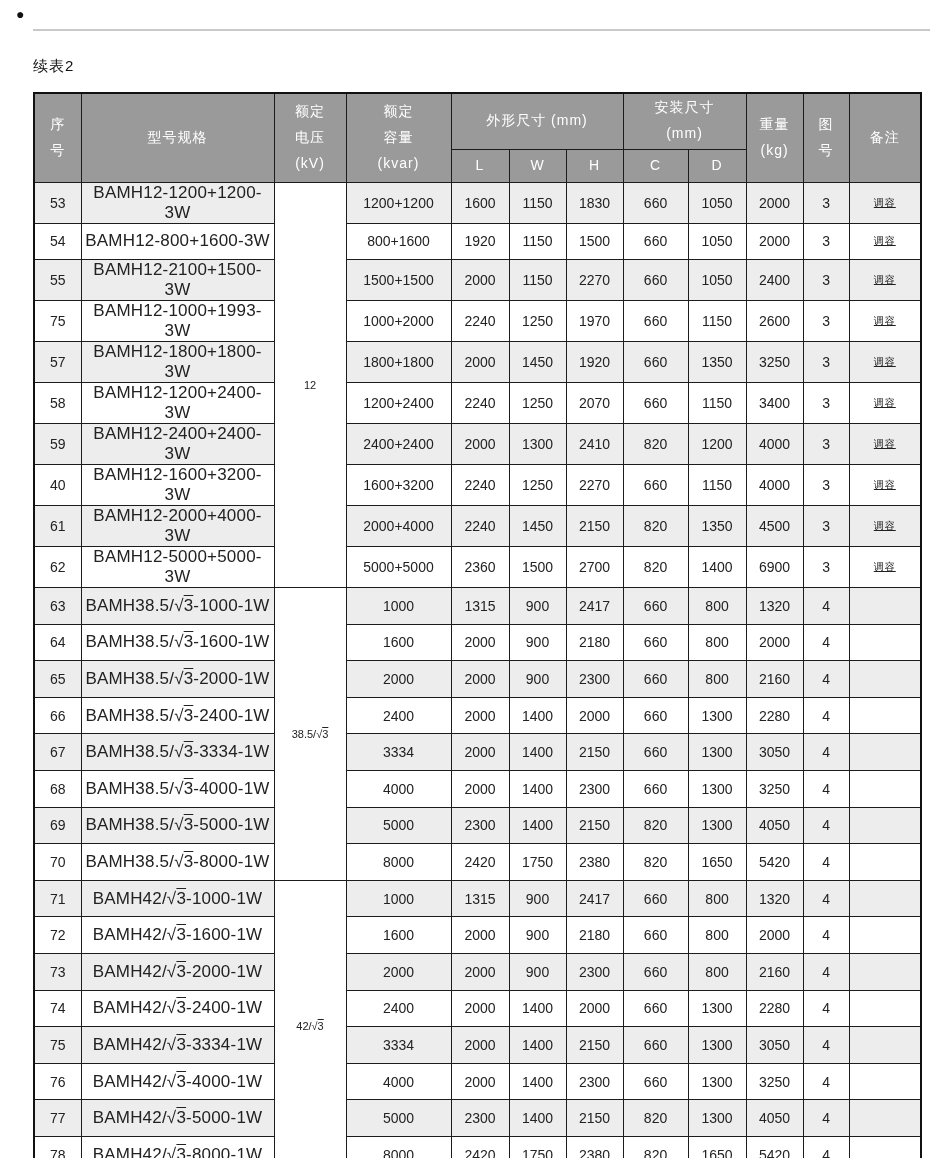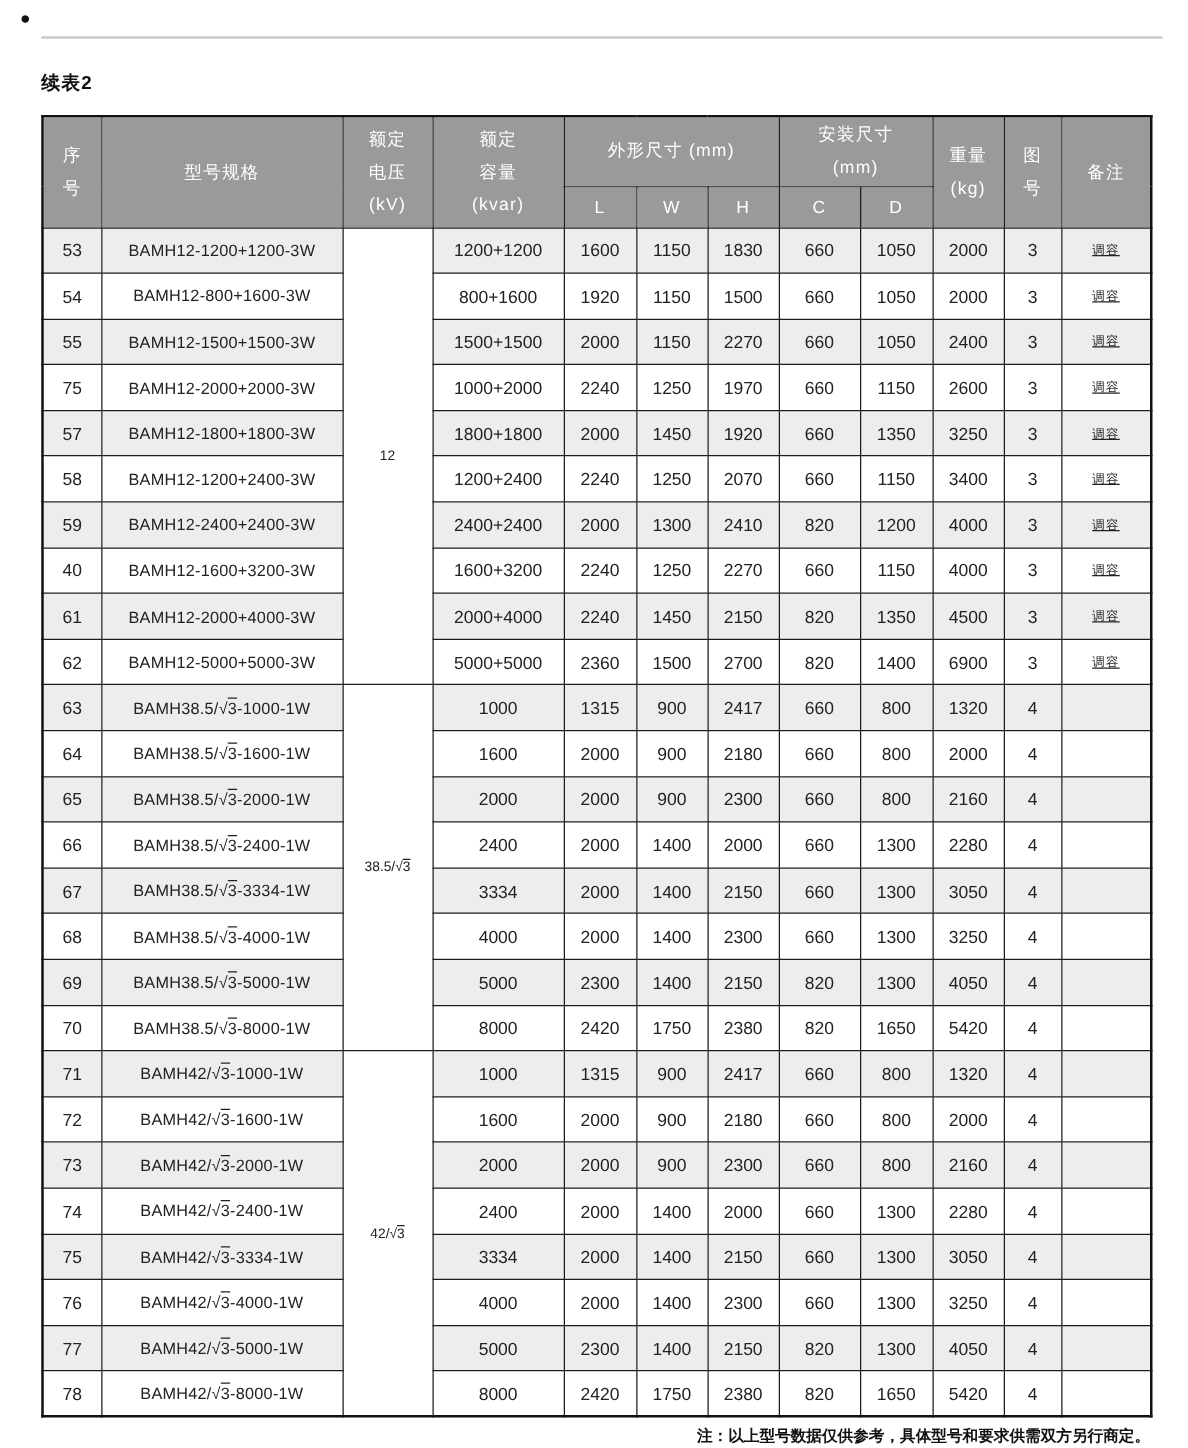--- a/index.html
+++ b/index.html
@@ -22,21 +22,21 @@
   .doc-title{
     display:flex;align-items:center;gap:9px;
     margin:7px 0 0 16px;
     font-size:17.5px;font-weight:bold;color:#111;
     letter-spacing:1px;
   }
   .bullet{font-size:14px;line-height:1;}
   .rule{height:2px;background:var(--rule);margin:8px 20px 0 33px;}
   .subtable-title{
     margin:26px 0 0 33px;
-    font-size:15px;font-weight:bold;color:#111;letter-spacing:1px;
+    font-size:15px;font-weight:normal;color:#111;letter-spacing:1px;
   }
   table.params{
     border-collapse:collapse;table-layout:fixed;
     width:887px;margin:16px 0 0 33px;
     border:2px solid var(--outer-border);
   }
   table.params th, table.params td{
     border:1px solid var(--border);
     text-align:center;vertical-align:middle;
     padding:0;overflow:hidden;
@@ -44,21 +44,21 @@
   thead th{
     background:var(--header-bg);color:var(--header-text);
     font-weight:normal;font-size:14px;
     white-space:pre-line;line-height:1.85;
     letter-spacing:1px;
   }
   thead tr.h1 th{height:56px;}
   thead tr.h2 th{height:33px;}
   tbody td{height:36.6px;font-size:14px;background:#ffffff;}
   tbody tr.stripe td{background:var(--stripe);}
-  td.model-cell{text-align:left;padding-left:11px;font-size:13px;letter-spacing:0.2px;margin-top:26px;}
+  td.model-cell{text-align:left;padding-left:11px;font-size:17px;letter-spacing:0.2px;margin-top:26px;}
   td.voltage-cell{background:#ffffff !important;font-size:11px;}
   td.remark-cell{font-size:10px;letter-spacing:1px;text-decoration:underline;}
   .radn{text-decoration:overline;}
   .footnote{
     width:920px;text-align:right;
     margin-top:7px;
     font-size:12.5px;font-weight:bold;color:#111;
   }
 </style>
 </head>
@@ -140,34 +140,34 @@
           <td>1150</td>
           <td>1500</td>
           <td>660</td>
           <td>1050</td>
           <td>2000</td>
           <td>3</td>
           <td class="remark-cell">调容</td>
         </tr>
         <tr class="stripe">
           <td>55</td>
-          <td class="model-cell">BAMH12-1500+1500-3W</td>
+          <td class="model-cell">BAMH12-2100+1500-3W</td>
           <td>1500+1500</td>
           <td>2000</td>
           <td>1150</td>
           <td>2270</td>
           <td>660</td>
           <td>1050</td>
           <td>2400</td>
           <td>3</td>
           <td class="remark-cell">调容</td>
         </tr>
         <tr>
           <td>75</td>
-          <td class="model-cell">BAMH12-2000+2000-3W</td>
+          <td class="model-cell">BAMH12-1000+1993-3W</td>
           <td>1000+2000</td>
           <td>2240</td>
           <td>1250</td>
           <td>1970</td>
           <td>660</td>
           <td>1150</td>
           <td>2600</td>
           <td>3</td>
           <td class="remark-cell">调容</td>
         </tr>

